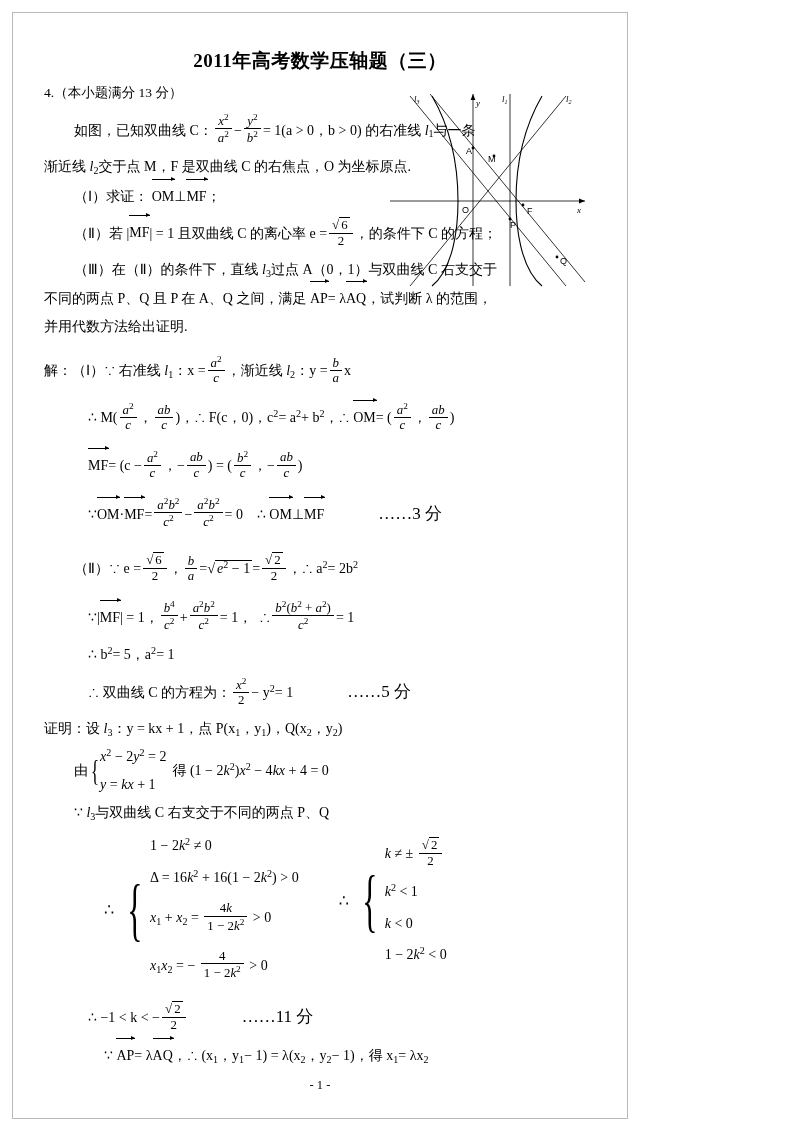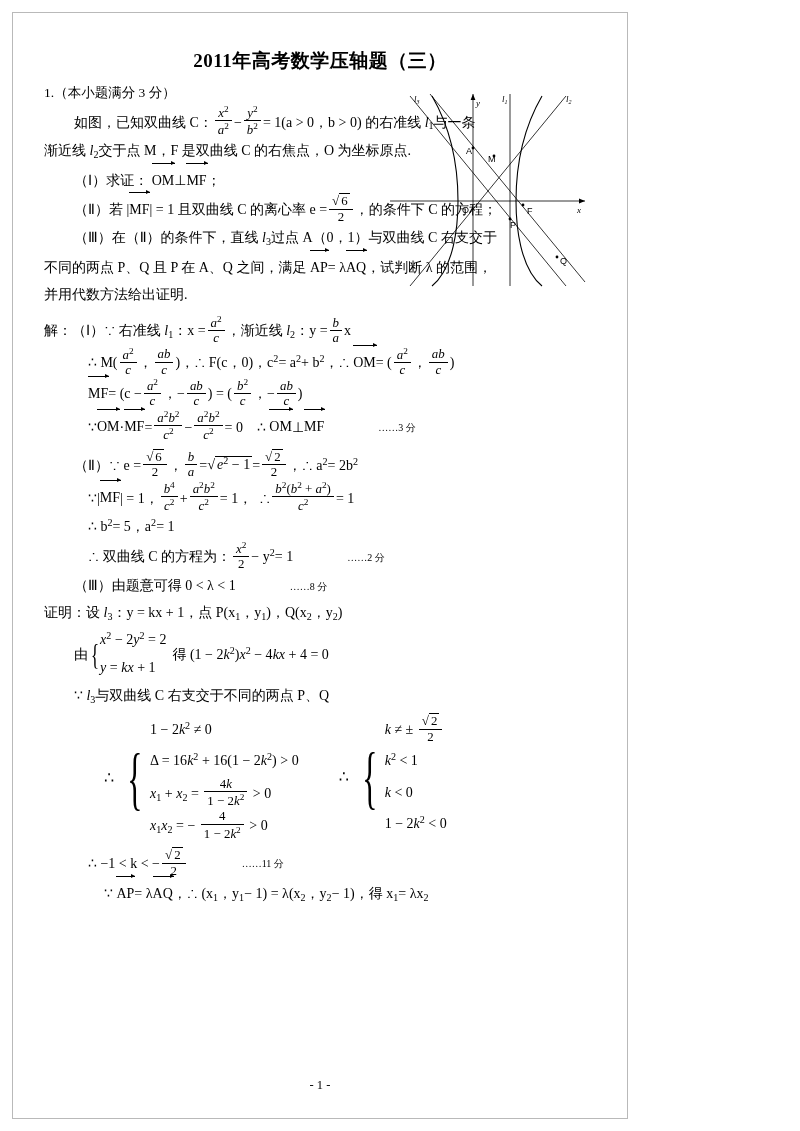--- a/index.html
+++ b/index.html
@@ -52,21 +52,21 @@
     top:86px;
     width:230px;
     height:210px;
   }
   .frac{
     display:inline-block;
     vertical-align:-0.55em;
     text-align:center;
     font-size:0.92em;
     line-height:1.12;
-    margin:0 2px;
+    margin:8px 2px;
   }
   .frac .num{display:block;padding:0 3px;border-bottom:1px solid #000;}
   .frac .den{display:block;padding:0 3px;}
   .sqrt{
     display:inline-block;
   }
   .sqrt > .rad{font-size:1.02em;}
   .sqrt > .val{border-top:1px solid #000;padding:0 2px;}
   .vec{
     position:relative;
@@ -87,21 +87,21 @@
     border-left:4px solid #000;
     border-top:2.5px solid transparent;
     border-bottom:2.5px solid transparent;
   }
   .it{font-style:italic;}
   .sub{font-size:0.72em;vertical-align:-0.28em;}
   .sup{font-size:0.72em;vertical-align:0.5em;}
   .score{
     display:inline-block;
     margin-left:54px;
-    font-size:10px;
+    font-size:17px;
   }
   .brace-group{
     display:inline-flex;
     align-items:center;
     vertical-align:middle;
   }
   .brace{
     font-size:2.1em;
     font-weight:300;
     line-height:1;
@@ -130,21 +130,21 @@
   svg{display:block;}
 </style>
 </head>
 <body>
 
 <div class="page">
   <div class="border-frame"></div>
 
   <div class="title">2011年高考数学压轴题（三）</div>
 
-  <div class="prob-head">1.（本小题满分 3 分）</div>
+  <div class="prob-head">4.（本小题满分 13 分）</div>
 
   <div class="fig">
     <svg width="230" height="210" viewBox="0 0 230 210">
 
       <line x1="20" y1="115" x2="215" y2="115" stroke="#000" stroke-width="0.8"></line>
       <line x1="103" y1="8" x2="103" y2="200" stroke="#000" stroke-width="0.8"></line>
       <polygon points="215,115 209,112.5 209,117.5" fill="#000"></polygon>
       <polygon points="103,8 100.6,14 105.4,14" fill="#000"></polygon>
 
       <line x1="40" y1="10" x2="196" y2="200" stroke="#000" stroke-width="0.8"></line>
@@ -222,26 +222,23 @@
 
     <p class="para indent3">
       <span>∵|</span><span class="vec">MF</span><span>| = 1，</span><span class="frac"><span class="num"><span class="it">b</span><span class="sup">4</span></span><span class="den"><span class="it">c</span><span class="sup">2</span></span></span><span>+</span><span class="frac"><span class="num"><span class="it">a</span><span class="sup">2</span><span class="it">b</span><span class="sup">2</span></span><span class="den"><span class="it">c</span><span class="sup">2</span></span></span><span>= 1，</span>&nbsp;&nbsp;<span>∴</span><span class="frac"><span class="num"><span class="it">b</span><span class="sup">2</span>(<span class="it">b</span><span class="sup">2</span> + <span class="it">a</span><span class="sup">2</span>)</span><span class="den"><span class="it">c</span><span class="sup">2</span></span></span><span>= 1</span>
     </p>
 
     <p class="para indent3">
       <span>∴ b</span><span class="sup">2</span><span>= 5，a</span><span class="sup">2</span><span>= 1</span>
     </p>
 
     <p class="para indent3">
-      <span>∴ 双曲线 C 的方程为：</span><span class="frac"><span class="num"><span class="it">x</span><span class="sup">2</span></span><span class="den">2</span></span><span>− y</span><span class="sup">2</span><span>= 1</span><span class="score">……2 分</span>
-    </p>
-
-    <p class="para indent2">
-      <span>（Ⅲ）由题意可得 0 &lt; λ &lt; 1</span><span class="score">……8 分</span>
-    </p>
+      <span>∴ 双曲线 C 的方程为：</span><span class="frac"><span class="num"><span class="it">x</span><span class="sup">2</span></span><span class="den">2</span></span><span>− y</span><span class="sup">2</span><span>= 1</span><span class="score">……5 分</span>
+    </p>
+
 
     <p class="para">
       <span>证明：设</span>&nbsp;<span class="it">l</span><span class="sub">3</span><span>：y = kx + 1，点 P(x</span><span class="sub">1</span><span>，y</span><span class="sub">1</span><span>)，Q(x</span><span class="sub">2</span><span>，y</span><span class="sub">2</span><span>)</span>
     </p>
 
     <p class="para indent2">
       <span class="brace-group">
         <span>由</span>
         <span class="brace">{</span>
         <span class="brace-lines">

